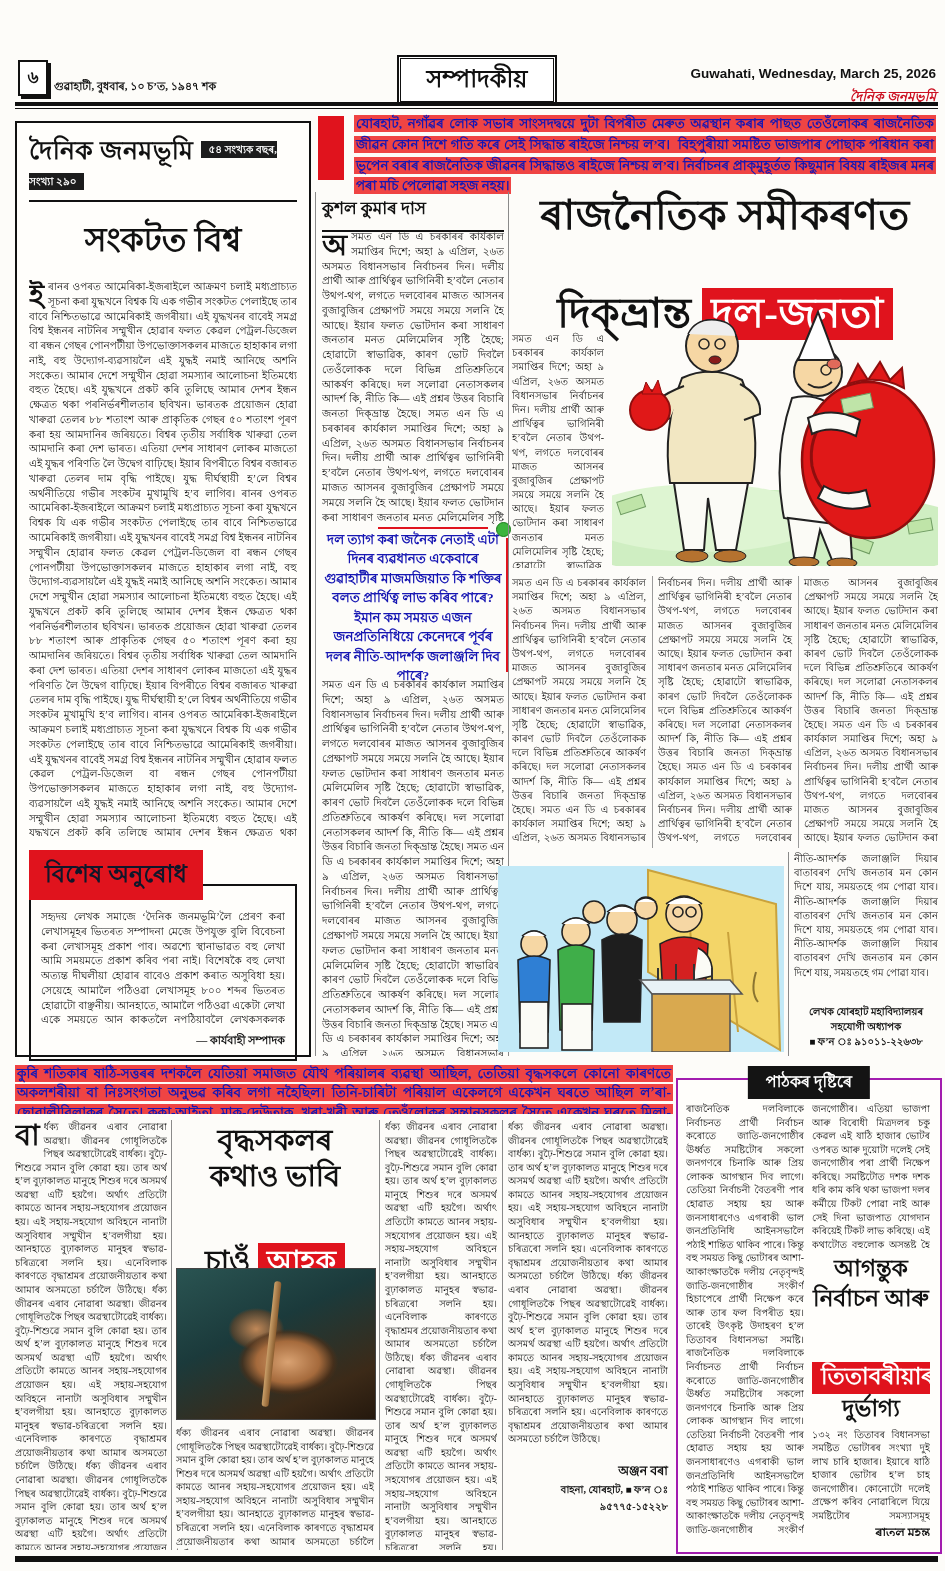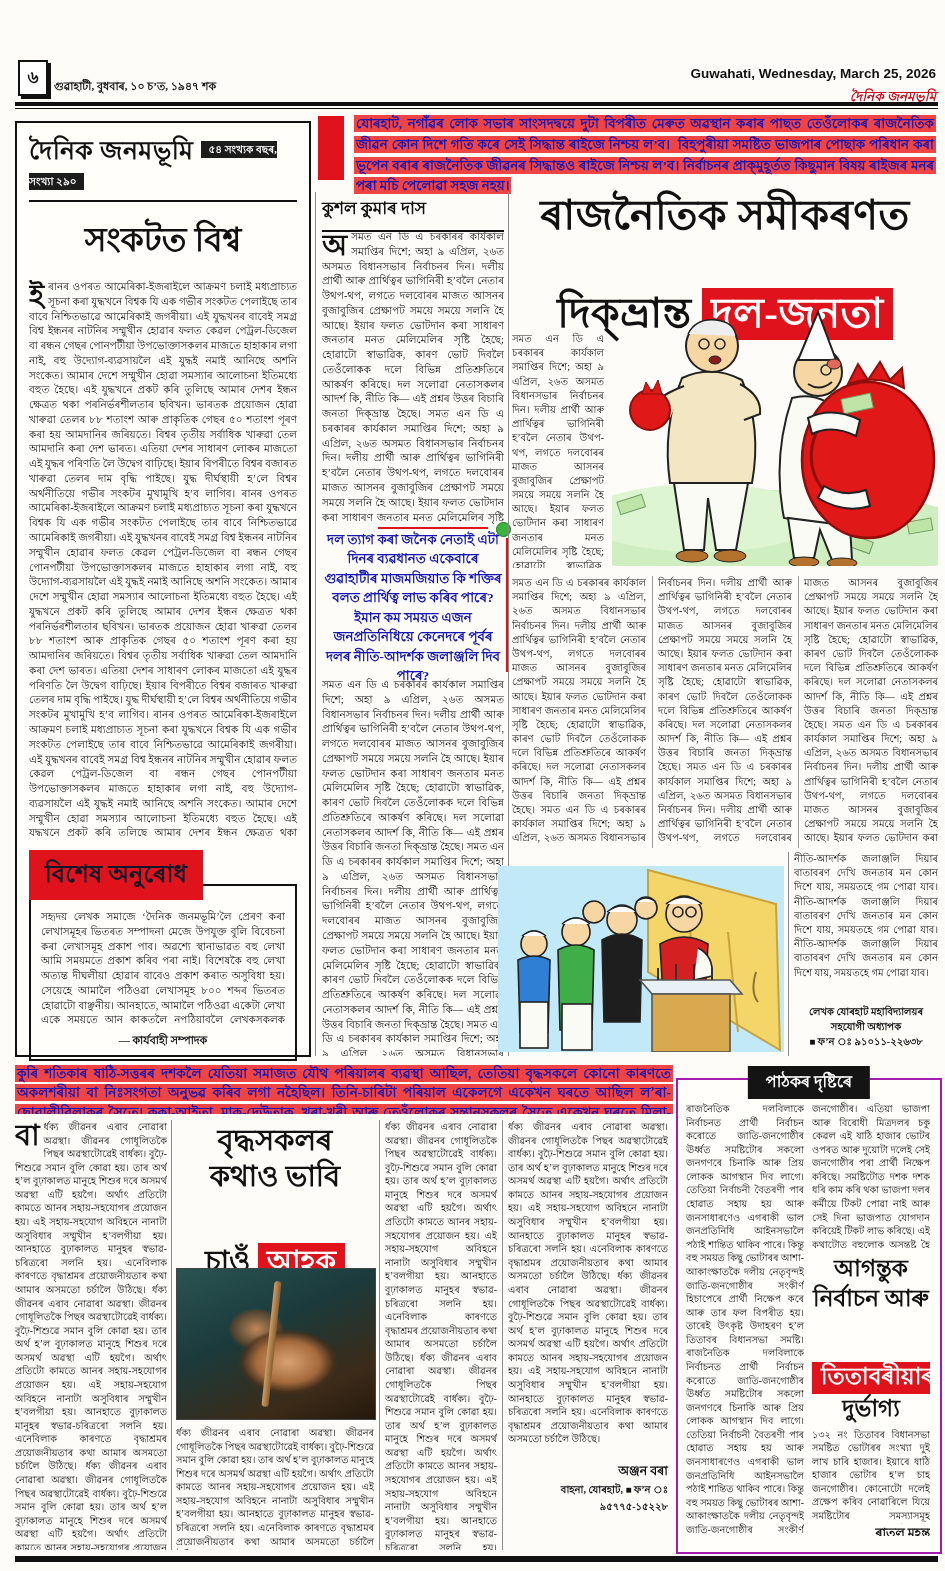--- a/index.html
+++ b/index.html
@@ -21,21 +21,21 @@
           font-size:24px;font-weight:bold;background:#fff;}
   .rule-thick{background:#111;}
   
   .edbox{border:2px solid #111;background:#fffefb;padding:8px 12px;box-sizing:border-box;}
   .edname{font-size:25px;font-weight:bold;letter-spacing:.5px;}
   .edbadge{background:#1c1c1c;color:#fff;font-size:10.5px;font-weight:bold;padding:3px 7px;margin-left:8px;vertical-align:6px;}
   .edhead{font-size:33px;font-weight:bold;text-align:center;margin:12px 0 10px;}
   .noticebox{border:2.5px solid #111;padding:24px 10px 8px;margin-top:-16px;}
   .noticetitle{position:relative;z-index:2;display:inline-block;background:#e0131d;color:#0f172a;
                font-size:24px;font-weight:bold;padding:5px 16px;}
-  .sig-r{text-align:center;font-weight:bold;font-size:11px;margin-top:4px;}
+  .sig-r{text-align:right;font-weight:bold;font-size:11px;margin-top:4px;}
   
   .mainhead{font-size:41px;font-weight:bold;text-align:center;line-height:1.22;letter-spacing:.5px;}
   .byline{font-size:17px;font-weight:bold;border-bottom:2px solid #111;padding:3px 0 7px;}
   .quote{font-size:13.4px;font-weight:bold;line-height:1.45;text-align:center;}
   .gdot{width:13px;height:13px;border-radius:50%;background:#3db53d;border:1px solid #187a18;}
   .rline{background:#e0131d;}
   .cols3{column-count:3;column-gap:12px;column-rule:1px solid #9a9a9a;}
   .foot{font-size:10px;font-weight:bold;text-align:center;line-height:1.5;}
   
   .bigyellow{font-size:13.6px;font-weight:bold;line-height:1.42;text-align:justify;}
@@ -55,20 +55,23 @@
 </style>
 </head>
 <body>
 
 <div id="page">
 
   <div class="abs pagenum" style="left:18px;top:60px;">
     <span>৬</span>
   </div>
   <div class="abs" style="left:54px;top:78px;font-size:11px;font-weight:bold;">গুৱাহাটী, বুধবাৰ, ১০ চ’ত, ১৯৪৭ শক</div>
+  <div class="abs secbox" style="left:398px;top:56px;">
+    <span>সম্পাদকীয়</span>
+  </div>
   <div class="abs sans" style="left:640px;top:66px;width:296px;text-align:right;font-size:13.5px;font-weight:bold;">Guwahati, Wednesday, March 25, 2026</div>
   <div class="abs redname" style="left:640px;top:86px;width:296px;text-align:right;">দৈনিক জনমভূমি</div>
   <div class="abs rule-thick" style="left:15px;top:102px;width:923px;height:4px;"></div>
   <div class="abs rule-thick" style="left:15px;top:108px;width:923px;height:1px;"></div>
 
   <div class="abs" style="left:318px;top:112px;width:620px;height:74px;">
     <div class="abs" style="left:0;top:4px;width:26px;height:64px;background:#e0131d;"></div>
     <div class="abs blue" style="left:36px;top:2px;width:582px;font-size:13.4px;font-weight:bold;line-height:1.55;text-align:justify;">
       <span class="hl">যোৰহাট, নগাঁৱৰ লোক সভাৰ সাংসদদ্বয়ে দুটা বিপৰীত মেৰুত অৱস্থান কৰাৰ পাছত তেওঁলোকৰ ৰাজনৈতিক জীৱন কোন দিশে গতি কৰে সেই সিদ্ধান্ত ৰাইজে নিশ্চয় ল’ব। </span><span class="hl">বিহপুৰীয়া সমষ্টিত ভাজপাৰ পোছাক পৰিধান কৰা ভূপেন বৰাৰ ৰাজনৈতিক জীৱনৰ সিদ্ধান্তও ৰাইজে নিশ্চয় ল’ব। নিৰ্বাচনৰ প্ৰাক্‌মুহূৰ্তত কিছুমান বিষয় ৰাইজৰ মনৰ পৰা মচি পেলোৱা সহজ নহয়।</span>
     </div>

